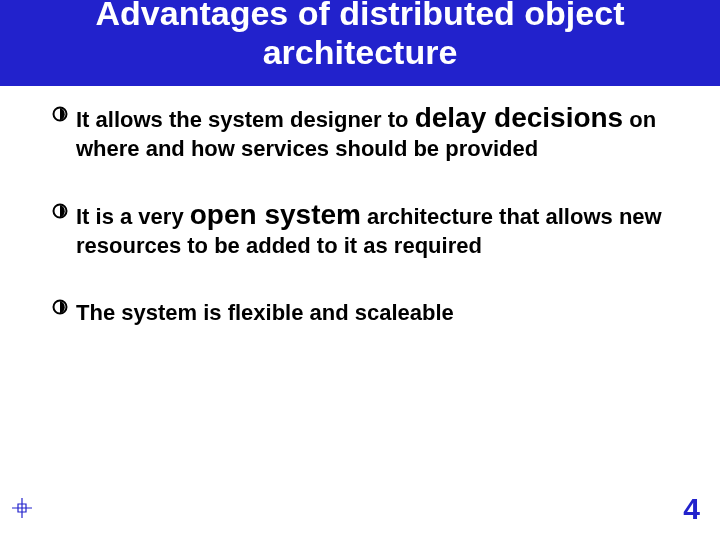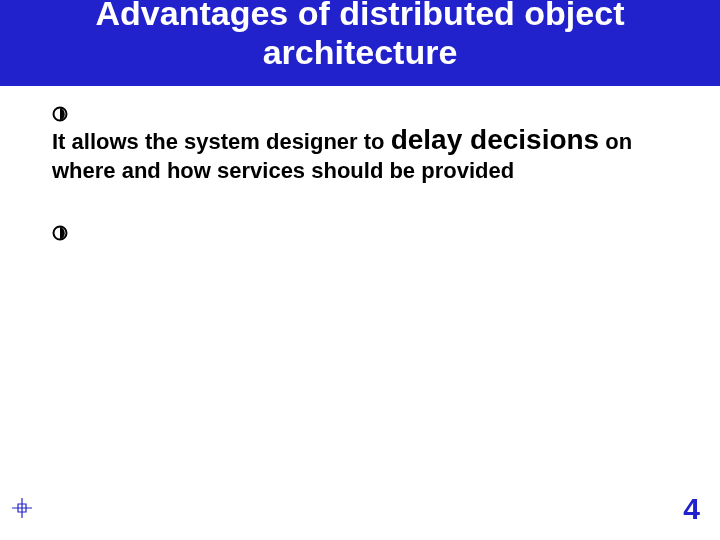--- a/index.html
+++ b/index.html
@@ -18,21 +18,20 @@
     margin-top: -6px;
   }
   .content {
     padding: 14px 36px 0 52px;
   }
   .item {
     display: flex;
     align-items: flex-start;
     margin-bottom: 34px;
     color: #000;
-    flex-direction: column;
   }
   .bullet-icon {
     flex: 0 0 auto;
     margin-top: 6px;
     margin-right: 8px;
   }
   .bullet-icon svg { display: block; }
   .item-text {
     font-size: 22px;
     font-weight: bold;
@@ -77,28 +76,42 @@
         <svg width="16" height="16">
             <circle cx="8" cy="8" r="6.5" fill="none" stroke="#000" stroke-width="2"></circle>
             <path d="M8 2 A6.5 6.5 0 0 1 8 14.5 Z" fill="#000"></path>
           </svg>
       </span>
       <div class="item-text">
         <span>It allows the system designer to </span><span class="big">delay decisions</span><span> on where and how services should be provided</span>
       </div>
     </div>
 
+    <div class="item">
+      <span class="bullet-icon">
+        <svg width="16" height="16">
+            <circle cx="8" cy="8" r="6.5" fill="none" stroke="#000" stroke-width="2"></circle>
+            <path d="M8 2 A6.5 6.5 0 0 1 8 14.5 Z" fill="#000"></path>
+          </svg>
+      </span>
+      <div class="item-text">
+        <span>It is a very </span><span class="big">open system</span><span> architecture that allows new resources to be added to it as required</span>
+      </div>
+    </div>
 
     <div class="item">
       <span class="bullet-icon">
         <svg width="16" height="16">
             <circle cx="8" cy="8" r="6.5" fill="none" stroke="#000" stroke-width="2"></circle>
             <path d="M8 2 A6.5 6.5 0 0 1 8 14.5 Z" fill="#000"></path>
           </svg>
       </span>
+      <div class="item-text">
+        <span>The system is flexible and scaleable</span><span class="big"></span><span></span>
+      </div>
     </div>
 
 
   </div>
 
   <div class="footer">
     <span class="footer-icon">
       <svg width="24" height="24" viewBox="0 0 24 24">
         <path d="M12 2 L12 22 M2 12 L22 12 M8 8 L16 8 L16 16 L8 16 Z" fill="none" stroke="#2222cc" stroke-width="1.2"></path>
       </svg>

